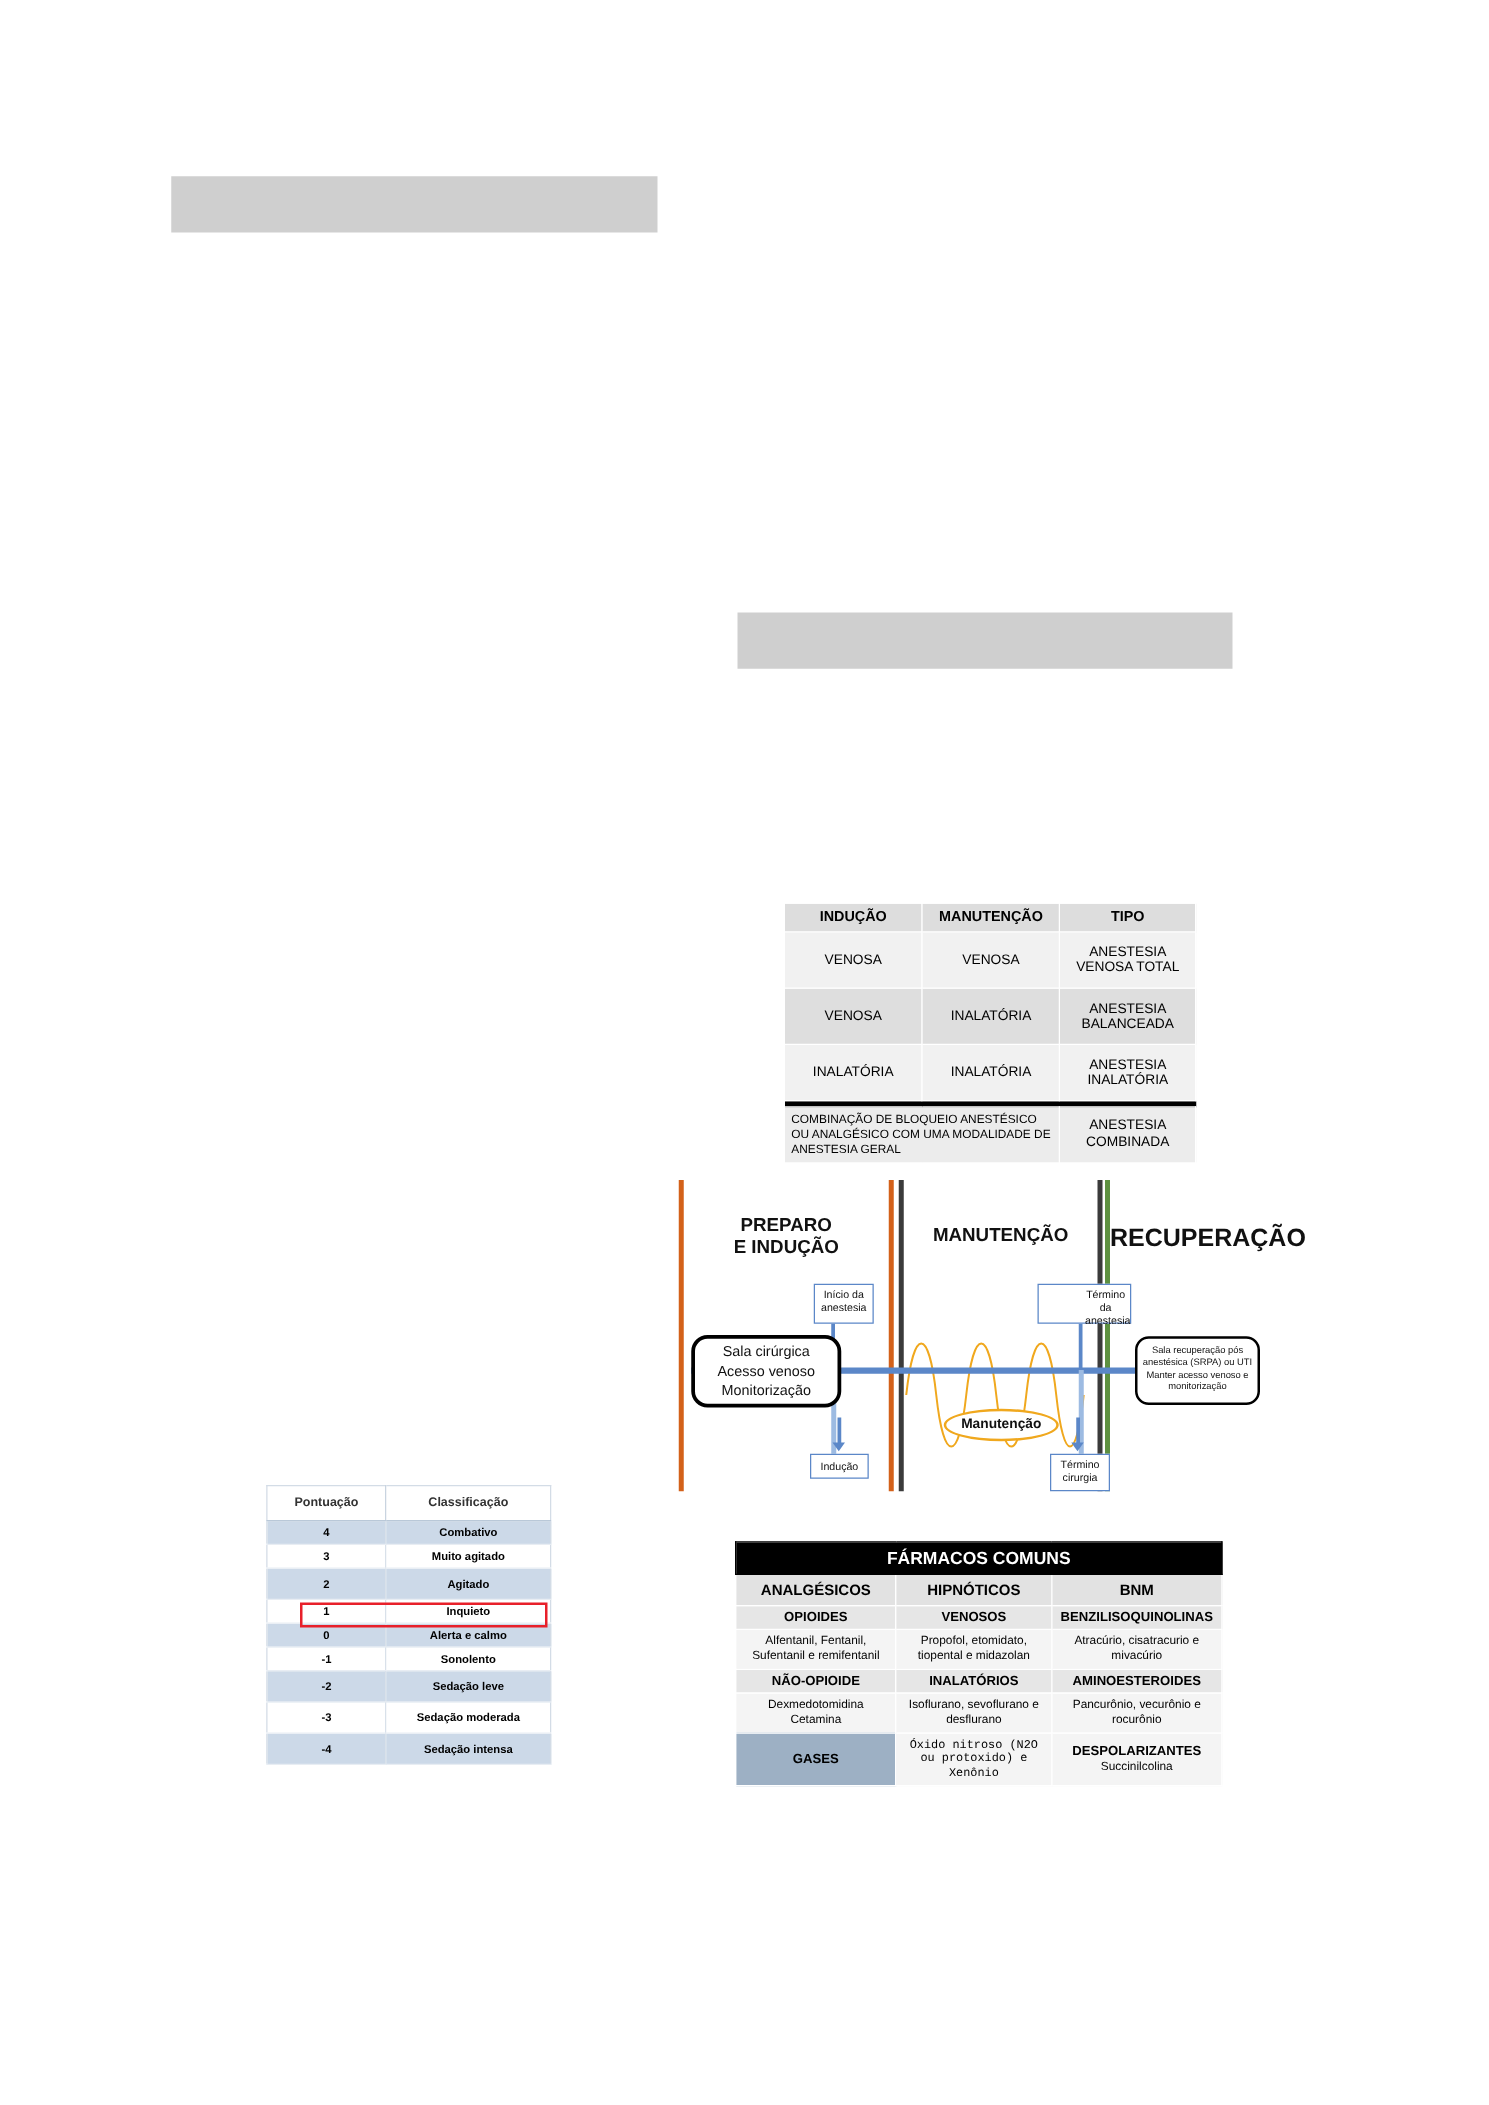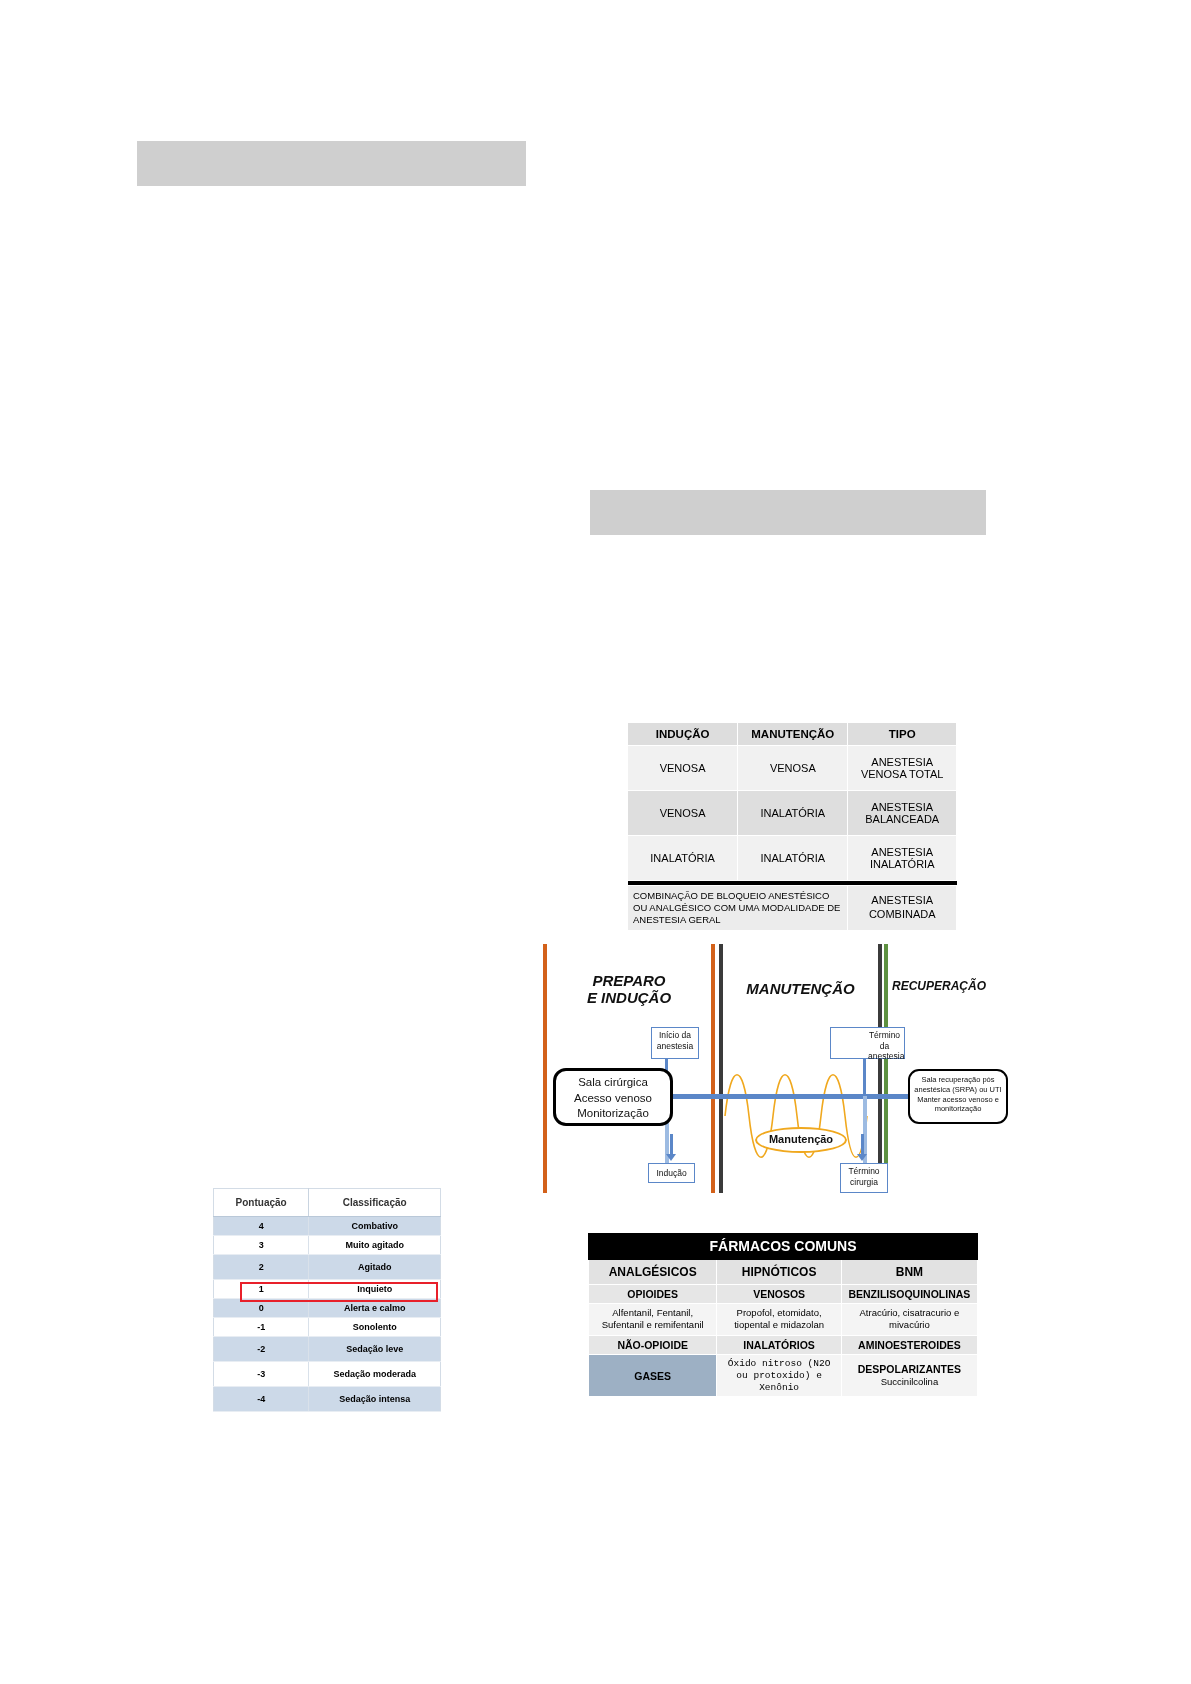--- a/index.html
+++ b/index.html
@@ -185,37 +185,36 @@
     width: 447px;
     height: 249px;
     background: #ffffff;
   }
   .phase {
     position: absolute;
     top: 0;
     height: 249px;
     box-sizing: border-box;
     background: transparent;
-    font-style: italic;
   }
   #phase-preparo    { left: 0px;   width: 172px; border-left: 4px solid #d3611a; border-right: 4px solid #d3611a; }
   #phase-manutencao { left: 176px; width: 163px; border-left: 4px solid #3b3b3b; border-right: 4px solid #3b3b3b; }
   #phase-recuperacao{ left: 341px; width: 106px; border-left: 4px solid #5e9141; }
   .phase-title {
     position: absolute;
     width: 100%;
     text-align: center;
     font-weight: bold;
     font-size: 15px;
     line-height: 1.15;
     color: #111;
   }
   #phase-preparo .phase-title    { top: 28px; }
   #phase-manutencao .phase-title { top: 36px; }
-  #phase-recuperacao .phase-title{ top: 36px; font-size: 12px; }
+  #phase-recuperacao .phase-title{ top: 36px; font-size: 20px; }
 
   .tl-rail {
     position: absolute;
     left: 10px;
     top: 150px;
     width: 432px;
     height: 5px;
     background: #5b87c8;
   }
   .tick {
@@ -465,20 +464,25 @@
       <td class="drugs">Alfentanil, Fentanil, Sufentanil e remifentanil</td>
       <td class="drugs">Propofol, etomidato, tiopental e midazolan</td>
       <td class="drugs">Atracúrio, cisatracurio e mivacúrio</td>
     </tr>
     <tr>
       <td class="cat">NÃO-OPIOIDE</td>
       <td class="cat">INALATÓRIOS</td>
       <td class="cat">AMINOESTEROIDES</td>
     </tr>
     <tr>
+      <td class="drugs">Dexmedotomidina Cetamina</td>
+      <td class="drugs">Isoflurano, sevoflurano e desflurano</td>
+      <td class="drugs">Pancurônio, vecurônio e rocurônio</td>
+    </tr>
+    <tr>
       <td class="gas-label">GASES</td>
       <td class="gas-val">Óxido nitroso (N2O ou protoxido) e Xenônio</td>
       <td class="gas-desp">
         <b>DESPOLARIZANTES</b><br>
         <span>Succinilcolina</span>
       </td>
     </tr>
   </tbody>
 </table>
 

